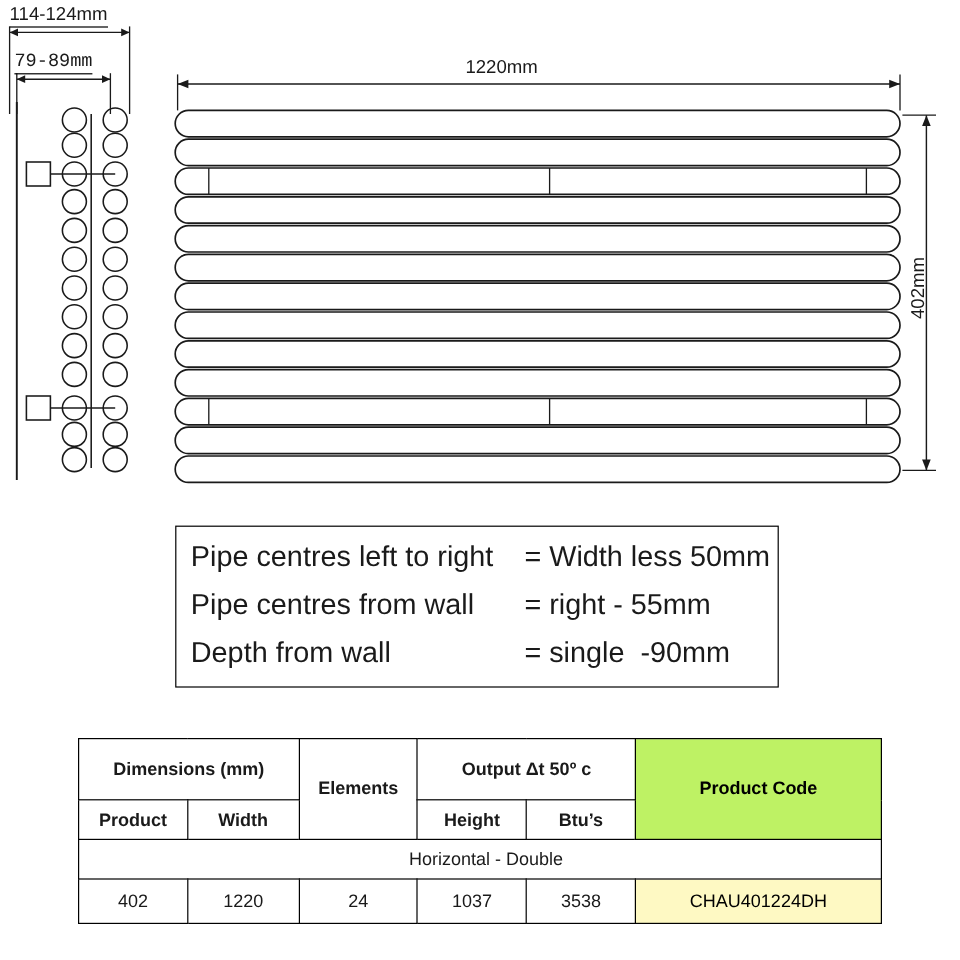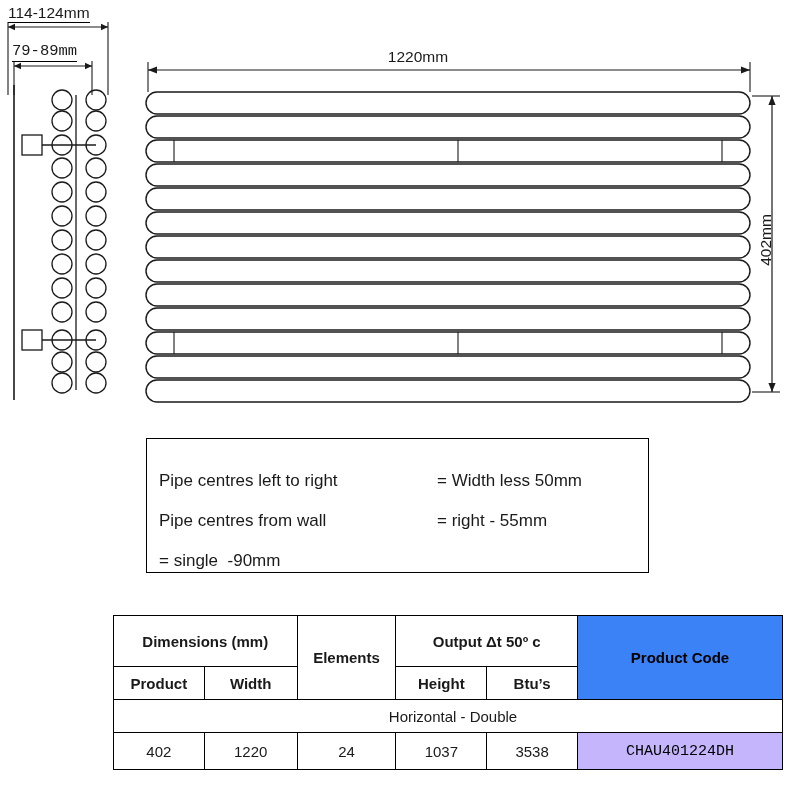--- a/index.html
+++ b/index.html
@@ -32,68 +32,66 @@
     left: 146px;
     top: 438px;
     width: 503px;
     height: 135px;
     border: 1.5px solid #000;
     box-sizing: border-box;
     padding: 12px 0 0 12px;
   }
   .legend-row {
     display: flex;
-    align-items: flex-end;
+    align-items: flex-start;
     height: 40px;
-    font-size: 17px;
+    font-size: 24px;
   }
   .legend-label {
     width: 278px;
   }
   .legend-value {
     white-space: pre;
   }
   
   .spec-table {
     position: absolute;
     left: 65px;
     top: 615px;
     width: 670px;
     border-collapse: collapse;
     font-size: 15px;
-    margin-left: 48px;
   }
   .spec-table td, .spec-table th {
     border: 1.3px solid #000;
     text-align: center;
     padding: 0;
     font-weight: normal;
   }
   .spec-table th {
     font-weight: bold;
   }
   .hdr-tall { height: 50px; }
   .hdr-sub  { height: 32px; }
   .row-section {
     height: 32px;
     text-align: left;
     font-weight: bold;
     padding-left: 10px !important;
   }
   .row-data { height: 36px; }
   .pc-head {
-    background: #3b82f6;
+    background: #bef264;
     color: #000;
     font-weight: bold;
   }
   .pc-cell {
-    background: #c4b5fd;
+    background: #fef9c3;
     color: #000;
     font-size: 15px;
-    font-family: Liberation Mono, monospace;
   }
   .dim-head { font-weight: bold; }
   
   .dim-txt {
     position: absolute;
     font-size: 15.5px;
     white-space: nowrap;
   }
   #lbl-depth-outer { left: 8px; top: 4px; }
   #lbl-depth-inner { left: 12px; top: 42px; font-family: Liberation Mono, monospace; }
@@ -221,20 +219,21 @@
   <div class="legend">
     <div class="legend-row">
       <div class="legend-label">Pipe centres left to right</div>
       <div class="legend-value">= Width less 50mm</div>
     </div>
     <div class="legend-row">
       <div class="legend-label">Pipe centres from wall</div>
       <div class="legend-value">= right - 55mm</div>
     </div>
     <div class="legend-row">
+      <div class="legend-label">Depth from wall</div>
       <div class="legend-value">= single  -90mm</div>
     </div>
   </div>
 
   <table class="spec-table">
     <tbody>
       <tr>
         <th class="hdr-tall dim-head" colspan="2" style="width:178px">Dimensions (mm)</th>
         <th class="hdr-tall" rowspan="2" style="width:96px">Elements</th>
         <th class="hdr-tall" colspan="2" style="width:176px">Output Δt 50º c</th>

